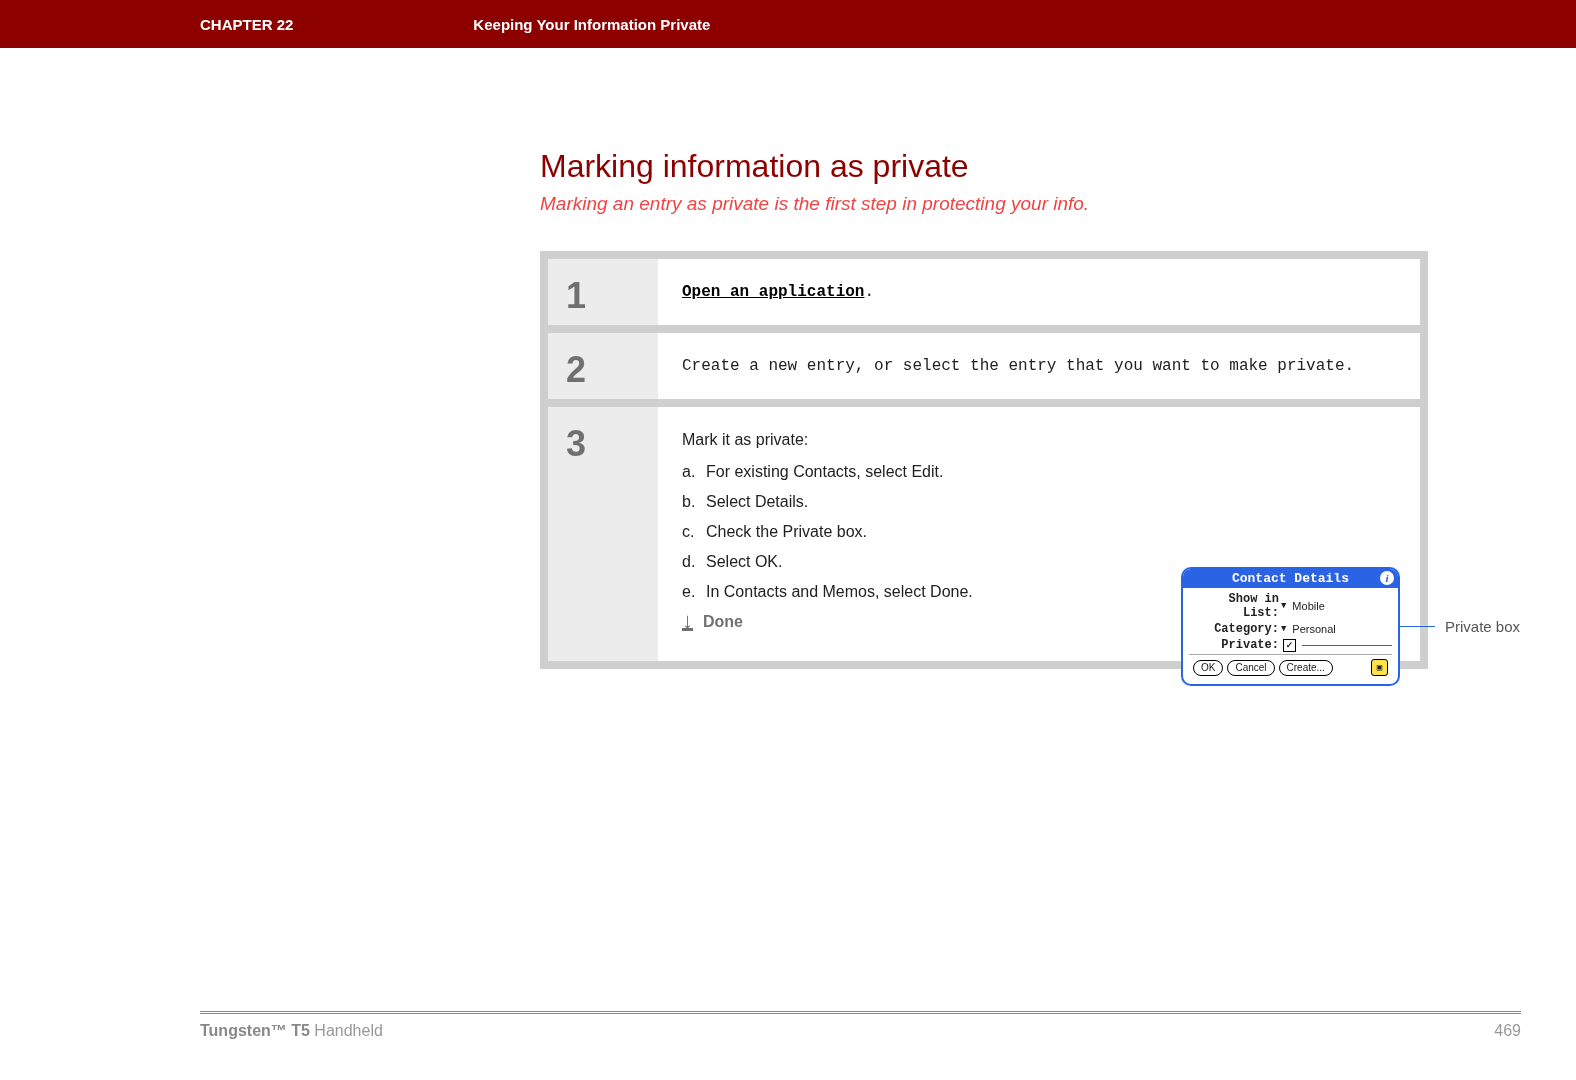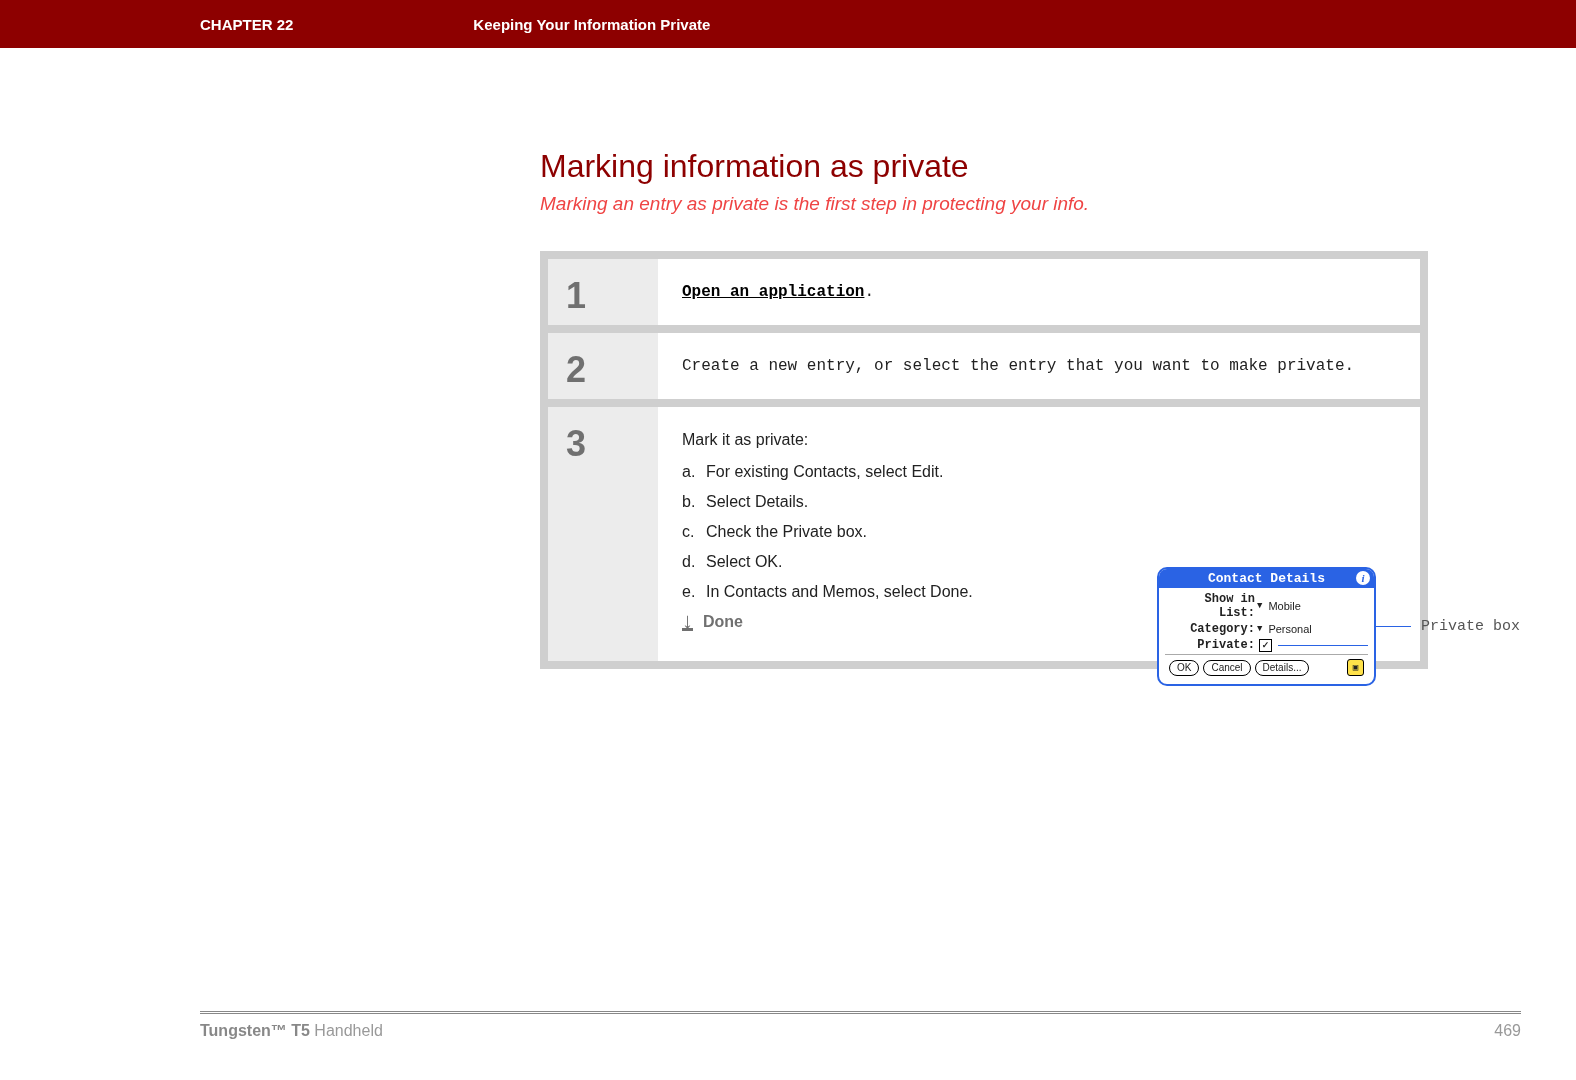--- a/index.html
+++ b/index.html
@@ -232,21 +232,21 @@
   }
 
   .callout-box {
     display: flex;
     align-items: center;
   }
   .callout-label {
     font-size: 15px;
     color: #555;
     margin-left: 10px;
-    font-family: Liberation Mono, monospace;
+    font-family: Liberation Sans, sans-serif;
     white-space: nowrap;
   }
 
   .footer {
     position: absolute;
     bottom: 40px;
     left: 200px;
     right: 55px;
     border-top: 3px double #888;
     padding-top: 8px;
@@ -348,21 +348,21 @@
                   <span class="dialog-value">Personal</span>
                 </div>
                 <div class="dialog-field" style="align-items:center;">
                   <span class="dialog-label">Private:</span>
                   <span class="checkbox-mini">✓</span>
                   <span class="connector-line" style="flex:1;margin-left:6px;"></span>
                 </div>
                 <div class="dialog-buttons">
                   <span class="dialog-btn">OK</span>
                   <span class="dialog-btn">Cancel</span>
-                  <span class="dialog-btn">Details...</span>
+                  <span class="dialog-btn">Create...</span>
                   <span class="note-btn">▣</span>
                 </div>
               </div>
             </div>
             <div class="callout-box">
               <span class="connector-line" style="width:35px;"></span>
               <span class="callout-label">Private box</span>
             </div>
           </div>
 

